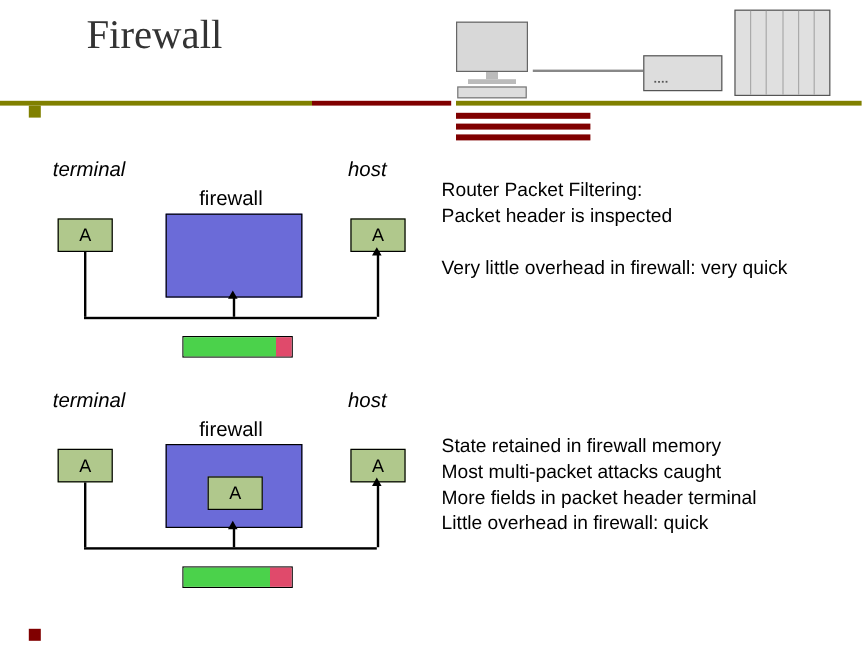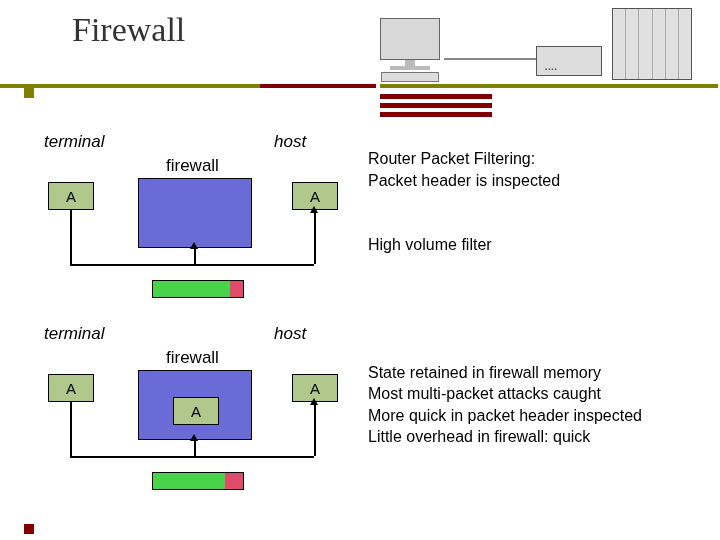--- a/index.html
+++ b/index.html
@@ -31,21 +31,21 @@
   .sq { position: absolute; left: 24px; width: 10px; height: 10px; }
   .sq.olive { background: #808000; }
   .sq.maroon { background: #800000; }
   
   .diagram { position: absolute; left: 30px; width: 330px; }
   .dg1 { top: 132px; }
   .dg2 { top: 324px; }
   
   .lbl { font-style: italic; font-size: 17px; position: absolute; }
   .lbl.term { left: 14px; top: 0; font-style: italic; }
-  .lbl.host { left: 244px; top: 0; font-style: italic; }
+  .lbl.host { left: 260px; top: 0; font-style: italic; }
   .lbl.fw { left: 136px; top: 24px; font-style: normal; }
   
   .node { position: absolute; width: 46px; height: 28px; border: 1.5px solid #000; background: #b0c88c; display: flex; align-items: center; justify-content: center; font-size: 15px; }
   .node.t { left: 18px; top: 50px; }
   .node.h { left: 262px; top: 50px; }
   
   .fwbox { position: absolute; left: 108px; top: 46px; width: 114px; height: 70px; border: 1.5px solid #000; background: #6b6bd8; }
   .fwinner { position: absolute; left: 34px; top: 26px; width: 46px; height: 28px; border: 1.5px solid #000; background: #b0c88c; display: flex; align-items: center; justify-content: center; font-size: 15px; }
   
   .conn { position: absolute; background: #000; }
@@ -138,22 +138,21 @@
   <div class="bar" style="left:122px; top:148px; width:92px">
     <div class="g" style="width:80%"></div>
       <div class="r" style="width:20%"></div>
   </div>
 </div>
 
 <div class="desc desc1">
   <span><b>Router Packet Filtering</b>:</span><br>
   <span>Packet header is inspected</span><br>
   <br>
-  <br>
-  <span>High volume filter</span>
+  <span>Very little overhead in firewall: very quick</span><br>
 </div>
 <div class="desc desc2">
   <br>
   <span>State retained in firewall memory</span><br>
   <span>Most multi-packet attacks caught</span><br>
-  <span>More quick in packet header inspected</span><br>
+  <span>More fields in packet header terminal</span><br>
   <span>Little overhead in firewall: quick</span>
 </div>
 
 </body></html>

